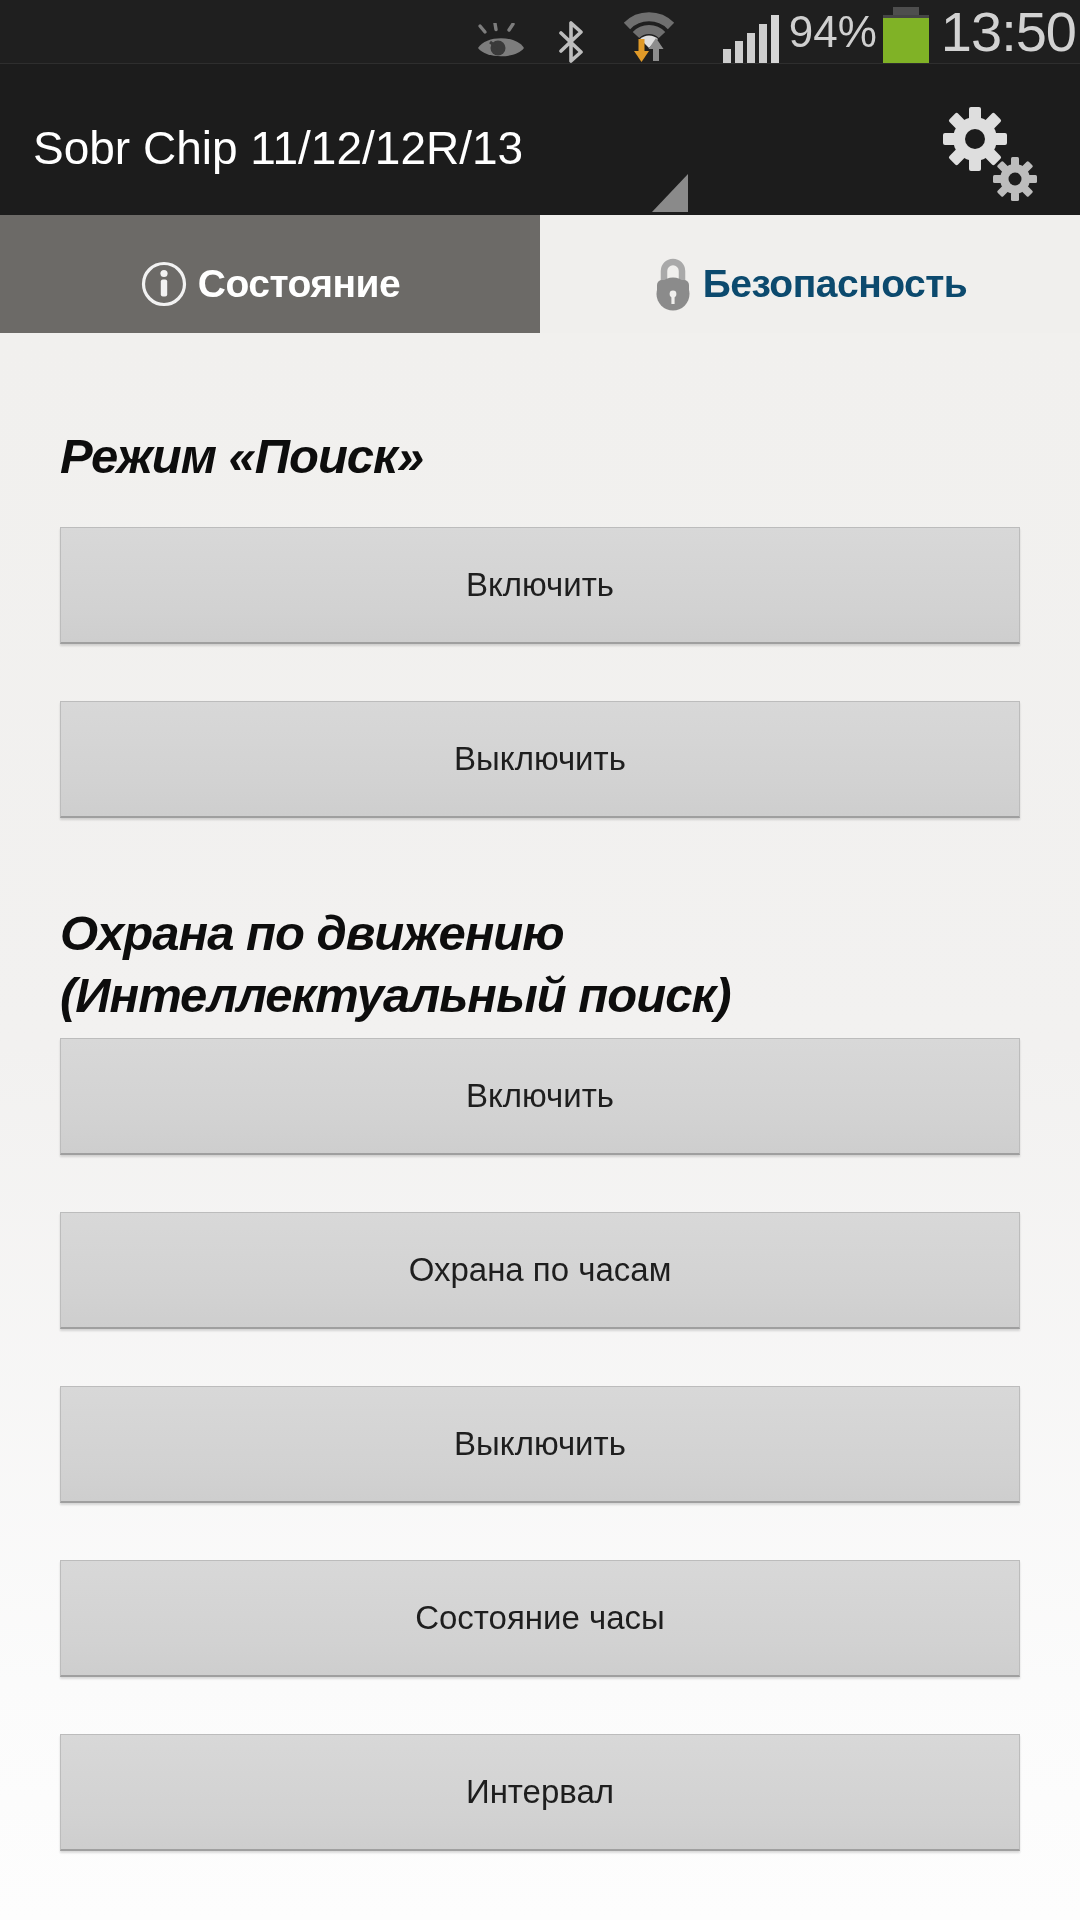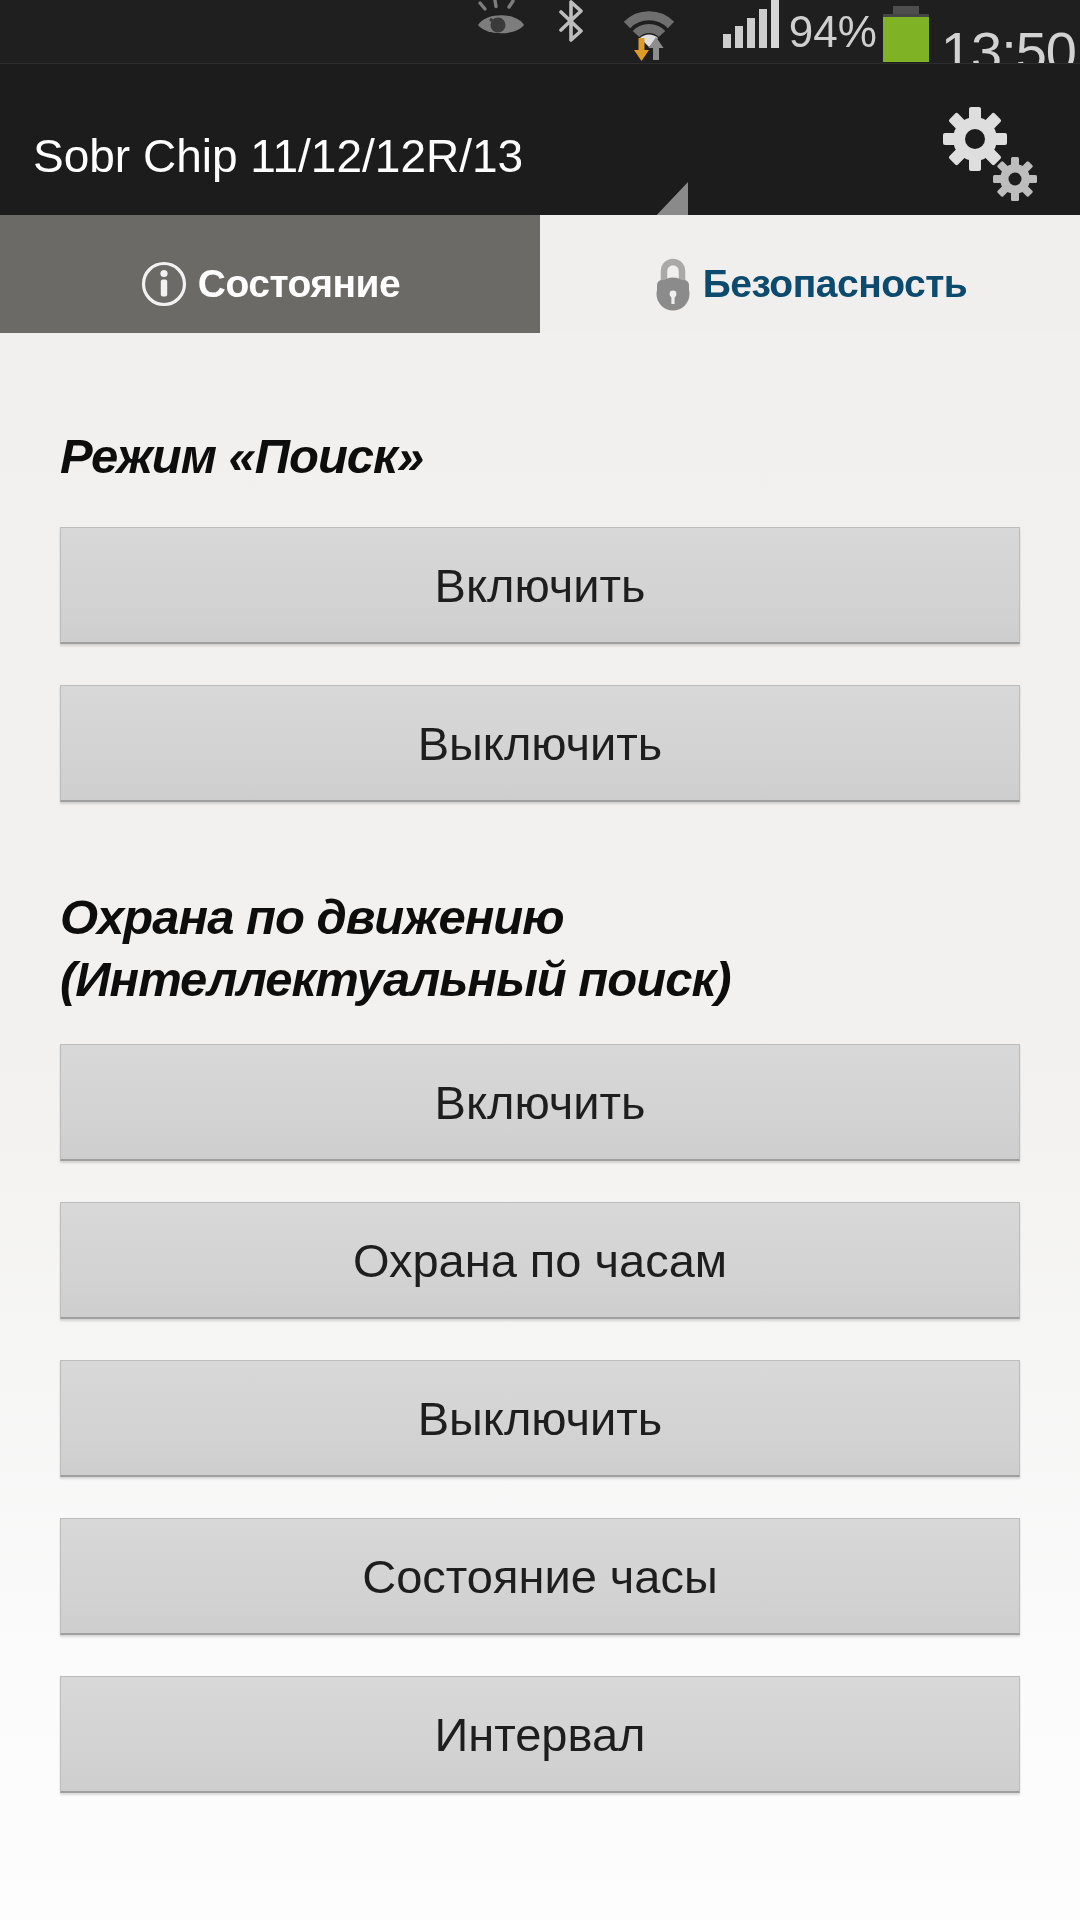--- a/index.html
+++ b/index.html
@@ -5,21 +5,21 @@
   * { margin:0; padding:0; box-sizing:border-box; }
   html,body { background:#000; }
   .phone {
     position:relative; width:1080px; height:1920px; overflow:hidden;
     font-family:"Liberation Sans", sans-serif; background:#f1f0ee;
   }
 
   
   .statusbar {
     position:absolute; left:0; top:0; width:1080px; height:63px;
-    background:#1f1f1f; display:flex; align-items:flex-start; justify-content:flex-end;
+    background:#1f1f1f; display:flex; align-items:flex-end; justify-content:flex-end;
     gap:0;
   }
   .sb-icon { display:flex; align-items:center; justify-content:center; }
   .sb-eye    { margin-right:28px; }
   .sb-bt     { margin-right:30px; }
   .sb-wifi   { margin-right:40px; }
   .sb-signal { margin-right:8px; }
   .sb-pct {
     color:#cfcfcf; font-size:44px; line-height:63px; margin-right:6px;
   }
@@ -30,21 +30,21 @@
   .sb-time {
     color:#d2d2d2; font-size:56px; line-height:63px; letter-spacing:-1px;
     margin-right:4px; font-weight:400;margin-top:20px;
   }
 
   
   .actionbar {
     position:absolute; left:0; top:63px; width:1080px; height:152px;
     background:#1c1c1c; border-top:1px solid #2e2e2e;
   }
-  .title-spinner { position:absolute; left:0; top:16px; width:700px; height:152px;padding-left:20px; }
+  .title-spinner { position:absolute; left:0; top:8px; width:700px; height:152px;padding-left:20px; }
   .ab-title {
     position:absolute; left:33px; top:0; line-height:152px;
     color:#ffffff; font-size:46px; font-weight:400; white-space:nowrap;
   }
   .spinner-caret {
     position:absolute; left:652px; top:102px; width:0; height:0;
     border-left:36px solid transparent; border-bottom:38px solid #8a8a8a;
   }
   .settings { position:absolute; right:30px; top:0; width:130px; height:152px; }
   .gear-big   { position:absolute; right:42px; top:42px; }
@@ -68,28 +68,28 @@
   .content {
     position:absolute; left:0; top:333px; width:1080px; height:1587px;
     background:linear-gradient(180deg,#f1f0ee 0%, #f2f1f0 45%, #fbfbfb 85%, #fdfdfd 100%);
     padding:92px 60px 0 60px;
   }
   .sec-h {
     color:#0d0d0d; font-size:49px; font-weight:bold; line-height:62px;
     letter-spacing:-1px; white-space:pre-line;font-style:italic;
   }
   .sec-h.first  { margin-bottom:40px; }
-  .sec-h.second { margin-top:84px; margin-bottom:34px; }
+  .sec-h.second { margin-top:84px; margin-bottom:12px; }
   .btn {
-    height:117px; margin-bottom:41px;
+    height:117px; margin-bottom:57px;
     background:linear-gradient(180deg,#d8d8d8 0%, #d2d2d2 70%, #cecece 100%);
     border:1px solid #bcbcbc; border-bottom:2px solid #9f9f9f;
     box-shadow:0 2px 2px rgba(0,0,0,0.14);
     display:flex; align-items:center; justify-content:center;
-    color:#1e1e1e; font-size:47px; cursor:pointer;
+    color:#1e1e1e; font-size:33px; cursor:pointer;
   }
 </style>
 </head>
 <body>
 
 <div class="phone">
 
   <div class="statusbar">
     <span class="sb-icon sb-eye">
       <svg width="56" height="40" viewBox="0 0 56 40">

